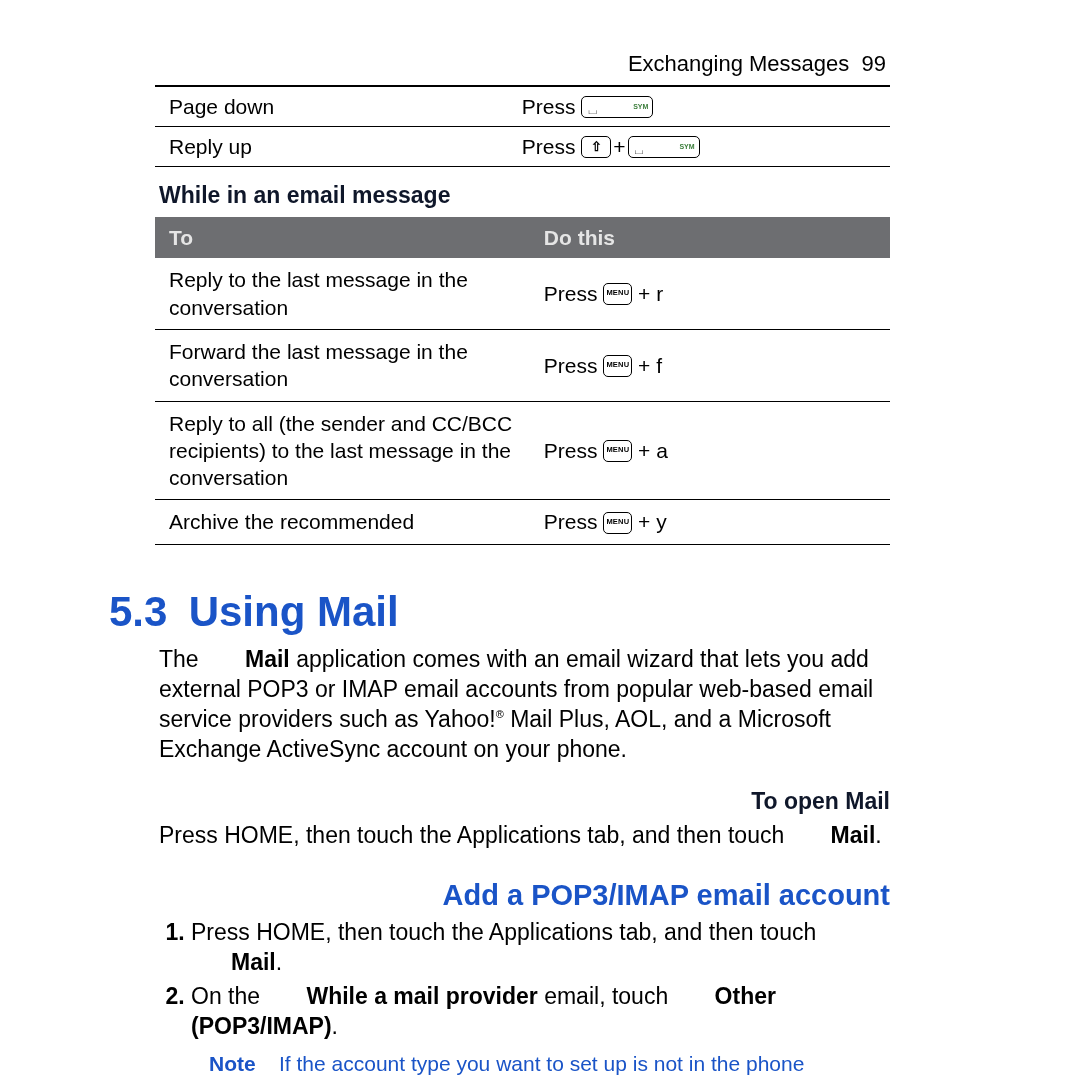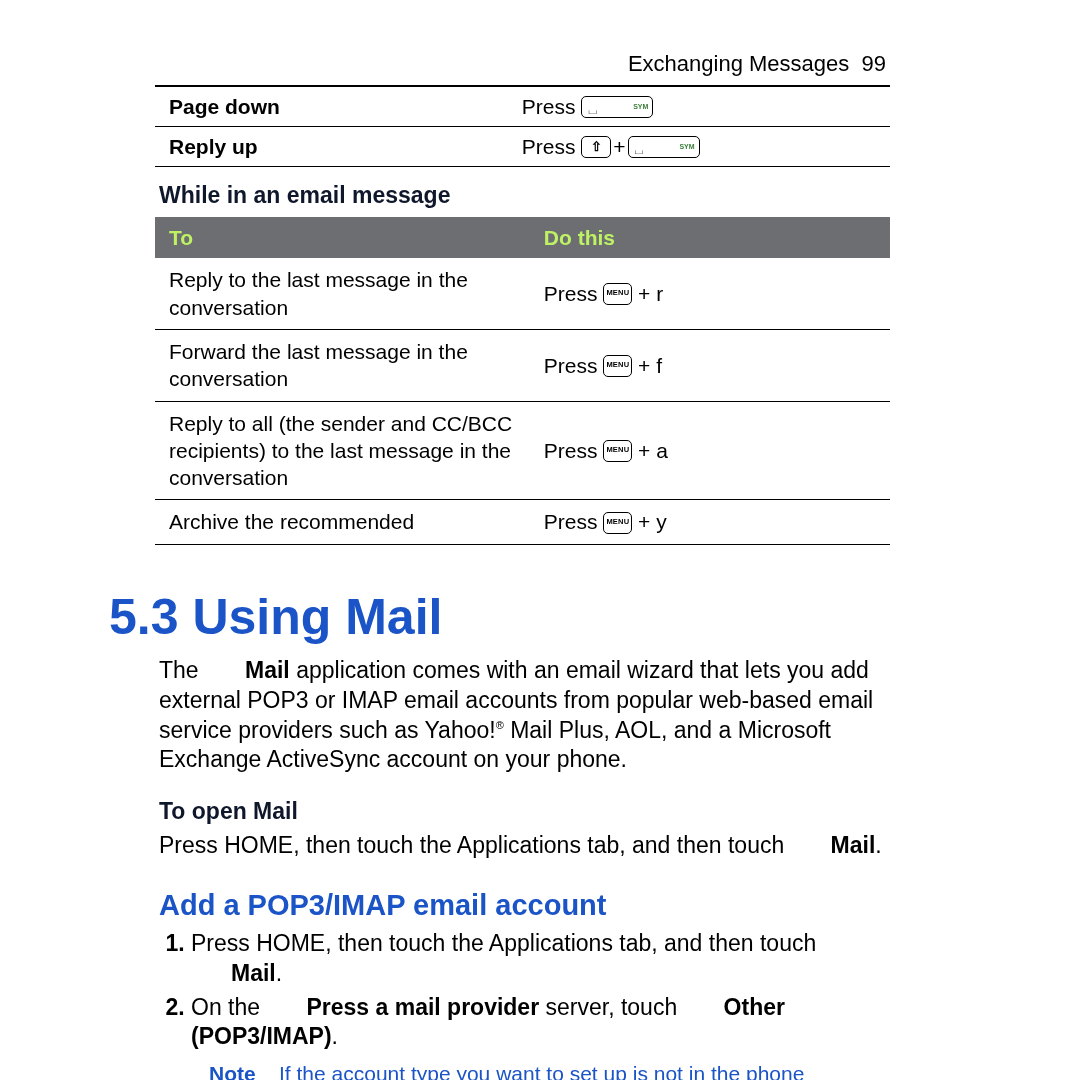--- a/index.html
+++ b/index.html
@@ -23,51 +23,52 @@
     width:100%;
     border-collapse:collapse;
     border-top:2px solid #000;
   }
   .tbl td{
     border-bottom:1px solid #000;
     padding:6px 10px 6px 14px;
     vertical-align:middle;
     font-size:21px;
   }
-  .tbl td:first-child{width:48%;font-weight:700;}
+  .tbl td:first-child{width:48%;font-weight:400;}
   .tbl2{width:100%;border-collapse:collapse;margin-top:6px;}
   .tbl2 .hdr td{
-    background:#6d6e71;color:#bef264;font-weight:700;
+    background:#6d6e71;color:#e5e5e5;font-weight:700;
     padding:7px 14px;font-size:21px;
   }
   .tbl2 .hdr td:first-child{width:51%;}
   .tbl2 tr:not(.hdr) td{
     border-bottom:1px solid #000;
     padding:8px 14px;
     font-size:21px;
     vertical-align:middle;
   }
   .tbl2 tr:not(.hdr) td:first-child{font-weight:400;}
   .sub-h{
     color:#0f172a;
     font-weight:700;
     font-size:23px;
     margin:14px 0 4px 4px;
   }
   .sec-h{
     color:#1a54c7;
     font-weight:700;
-    font-size:50px;
+    font-size:42px;
     margin:40px 0 6px -46px;
   }
   .sec-num{display:inline-block;min-width:68px;}
   .body-p{font-size:23px;line-height:1.3;margin:2px 0 0 4px;}
   .sub-h2{
     color:#1a54c7;font-weight:700;font-size:29px;
     margin:26px 0 4px 4px;
+    text-align:right;
   }
   ol.steps{margin:2px 0 0 4px;padding-left:32px;font-size:23px;}
   ol.steps li{margin:4px 0;font-weight:700;}
   ol.steps li span.txt{font-weight:400;}
   .note-row{display:flex;margin:8px 0 0 54px;font-size:21px;}
   .note-label{font-weight:700;color:#1a54c7;min-width:70px;}
   .note-body{color:#1a54c7;flex:1;line-height:1.35;}
   
   .key{
     display:inline-block;border:1.5px solid #000;border-radius:5px;
@@ -144,29 +145,29 @@
 
   <div class="sec-h">
     <span class="sec-num">5.3</span>
     <span>Using Mail</span>
   </div>
 
   <div class="body-p">
     <span>The </span><b>Mail</b><span> application comes with an email wizard that lets you add external POP3 or IMAP email accounts from popular web-based email service providers such as Yahoo!</span><sup>®</sup><span> Mail Plus, AOL, and a Microsoft Exchange ActiveSync account on your phone.</span>
   </div>
 
-  <div class="sub-h" style="margin-top:22px;">To open Mail</div>
+  <div class="sub-h" style="margin-top:22px;text-align:right;">To open Mail</div>
   <div class="body-p">
     <span>Press HOME, then touch the Applications tab, and then touch </span><b>Mail</b><span>.</span>
   </div>
 
   <div class="sub-h2">Add a POP3/IMAP email account</div>
   <ol class="steps">
     <li><span class="txt"><span>Press HOME, then touch the Applications tab, and then touch </span><b>Mail</b><span>.</span></span></li>
-    <li><span class="txt"><span>On the </span><b>Press a mail provider</b><span> server, touch </span><b>Other (POP3/IMAP)</b><span>.</span></span></li>
+    <li><span class="txt"><span>On the </span><b>While a mail provider</b><span> email, touch </span><b>Other (POP3/IMAP)</b><span>.</span></span></li>
   </ol>
 
   <div class="note-row">
     <div class="note-label">Note</div>
     <div class="note-body">If the account type you want to set up is not in the phone database, you will be asked to enter more details. It is recommended that you get all pertinent information for the email account such as incoming/outgoing server settings before you proceed.</div>
   </div>
 
 </div>
 
 </body></html>

